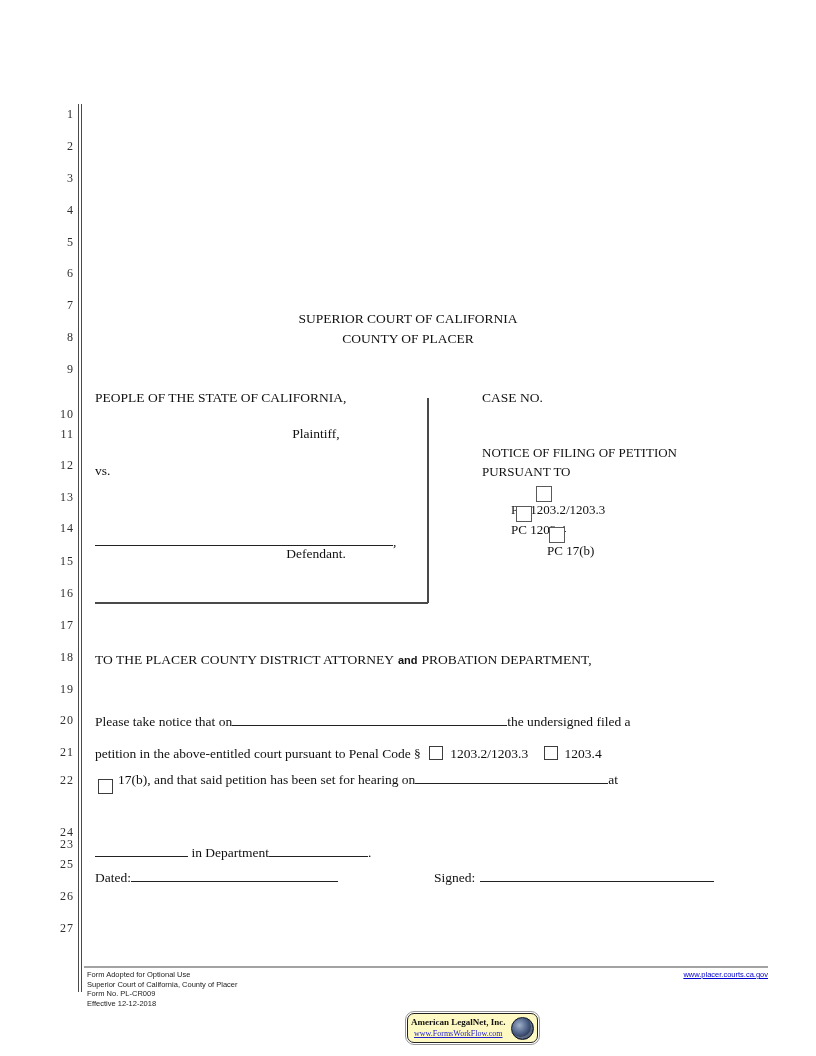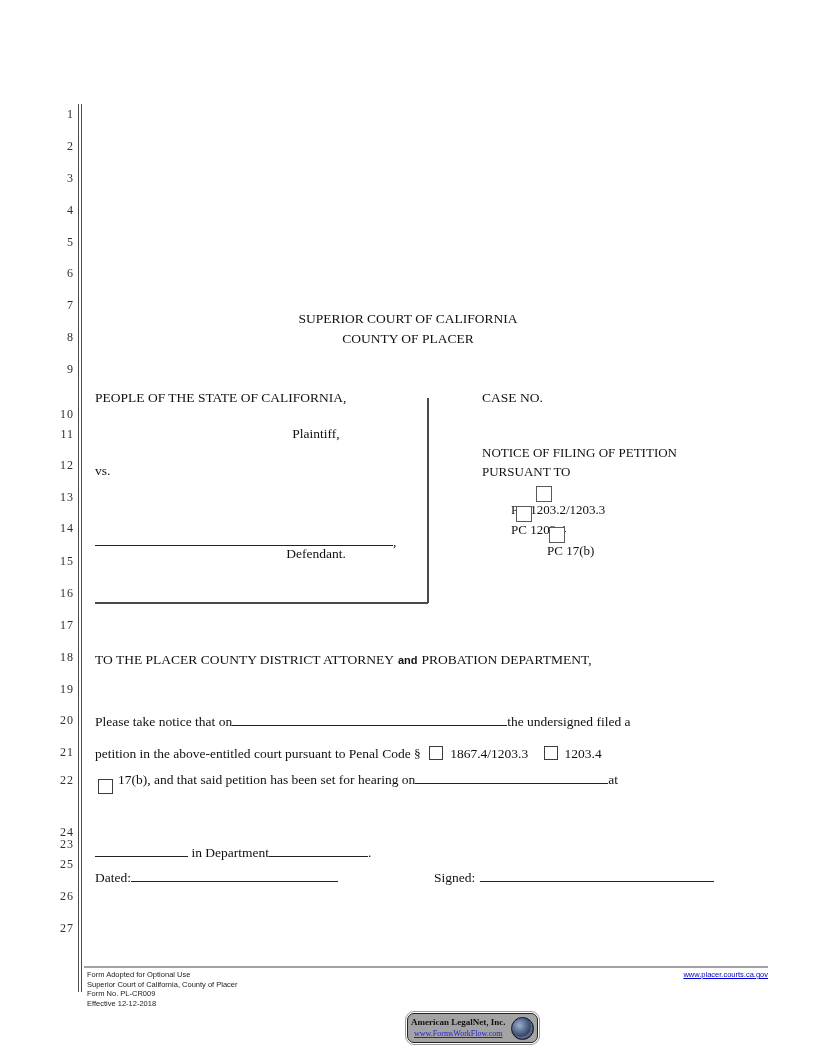--- a/index.html
+++ b/index.html
@@ -33,21 +33,21 @@
   .footer-divider{position:absolute;left:84px;top:966px;width:684px;height:2px;background:#a3a3a3;}
   .footer-text{position:absolute;left:87px;top:970px;
       font-family:"Liberation Sans","DejaVu Sans",sans-serif;font-size:7.5px;
       line-height:9.5px;color:#222;}
   .footer-link{position:absolute;left:620px;top:970px;width:148px;text-align:right;
       font-family:"Liberation Sans","DejaVu Sans",sans-serif;font-size:7.5px;
       color:#0000cc;text-decoration:underline;}
   
   .aln-box{position:absolute;left:407px;top:1013px;width:131px;height:30px;
       border:1.5px solid #222;border-radius:7px;outline:1px solid #999;outline-offset:1px;
-      background:#a3a3a3;display:flex;align-items:center;justify-content:space-between;
+      background:#fef9c3;display:flex;align-items:center;justify-content:space-between;
       padding:1px 3px;box-sizing:border-box;}
   .aln-text{display:flex;flex-direction:column;align-items:center;line-height:11px;}
   .aln-name{font-size:9px;font-weight:bold;color:#111;white-space:nowrap;}
   .aln-url{font-size:8px;color:#2222cc;text-decoration:underline;white-space:nowrap;}
   .aln-globe{width:21px;height:21px;border-radius:50%;flex:0 0 auto;
       background:radial-gradient(circle at 35% 35%,#9fb0c8 0%,#5b6f94 35%,#22304f 70%,#101a30 100%);
       border:1px solid #0d1524;box-shadow:inset -2px -2px 0 rgba(255,255,255,.25);}
 </style>
 </head>
 <body>
@@ -116,21 +116,21 @@
   <div class="body-line" style="top:712px;">
     <span>Please take notice that on</span><span class="u" style="width:275px;"></span><span>the undersigned filed a</span>
   </div>
 
   <div class="body-line" style="top:652px;">
     <span>TO THE PLACER COUNTY DISTRICT ATTORNEY</span><span class="and-small">and</span><span>PROBATION DEPARTMENT,</span>
   </div>
 
   <div class="body-line" style="top:746px;">
     <span>petition in the above-entitled court pursuant to Penal Code §</span>
-    <span class="cb-inline" style="margin:0 7px 0 5px;"></span><span>1867.4/1203.3</span>
+    <span class="cb-inline" style="margin:0 7px 0 5px;"></span><span>1203.2/1203.3</span>
     <span class="cb-inline" style="margin:0 7px 0 12px;"></span><span>1203.4</span>
   </div>
 
   <span class="cb-inline abs" style="left:98px;top:779px;width:13px;height:13px;"></span>
   <div class="body-line" style="left:118px;top:770px;">
     <span>17(b),</span>
     <span>and that said petition has been set for hearing on</span><span class="u" style="width:193px;"></span><span>at</span>
   </div>
 
   <div class="body-line" style="top:843px;">

